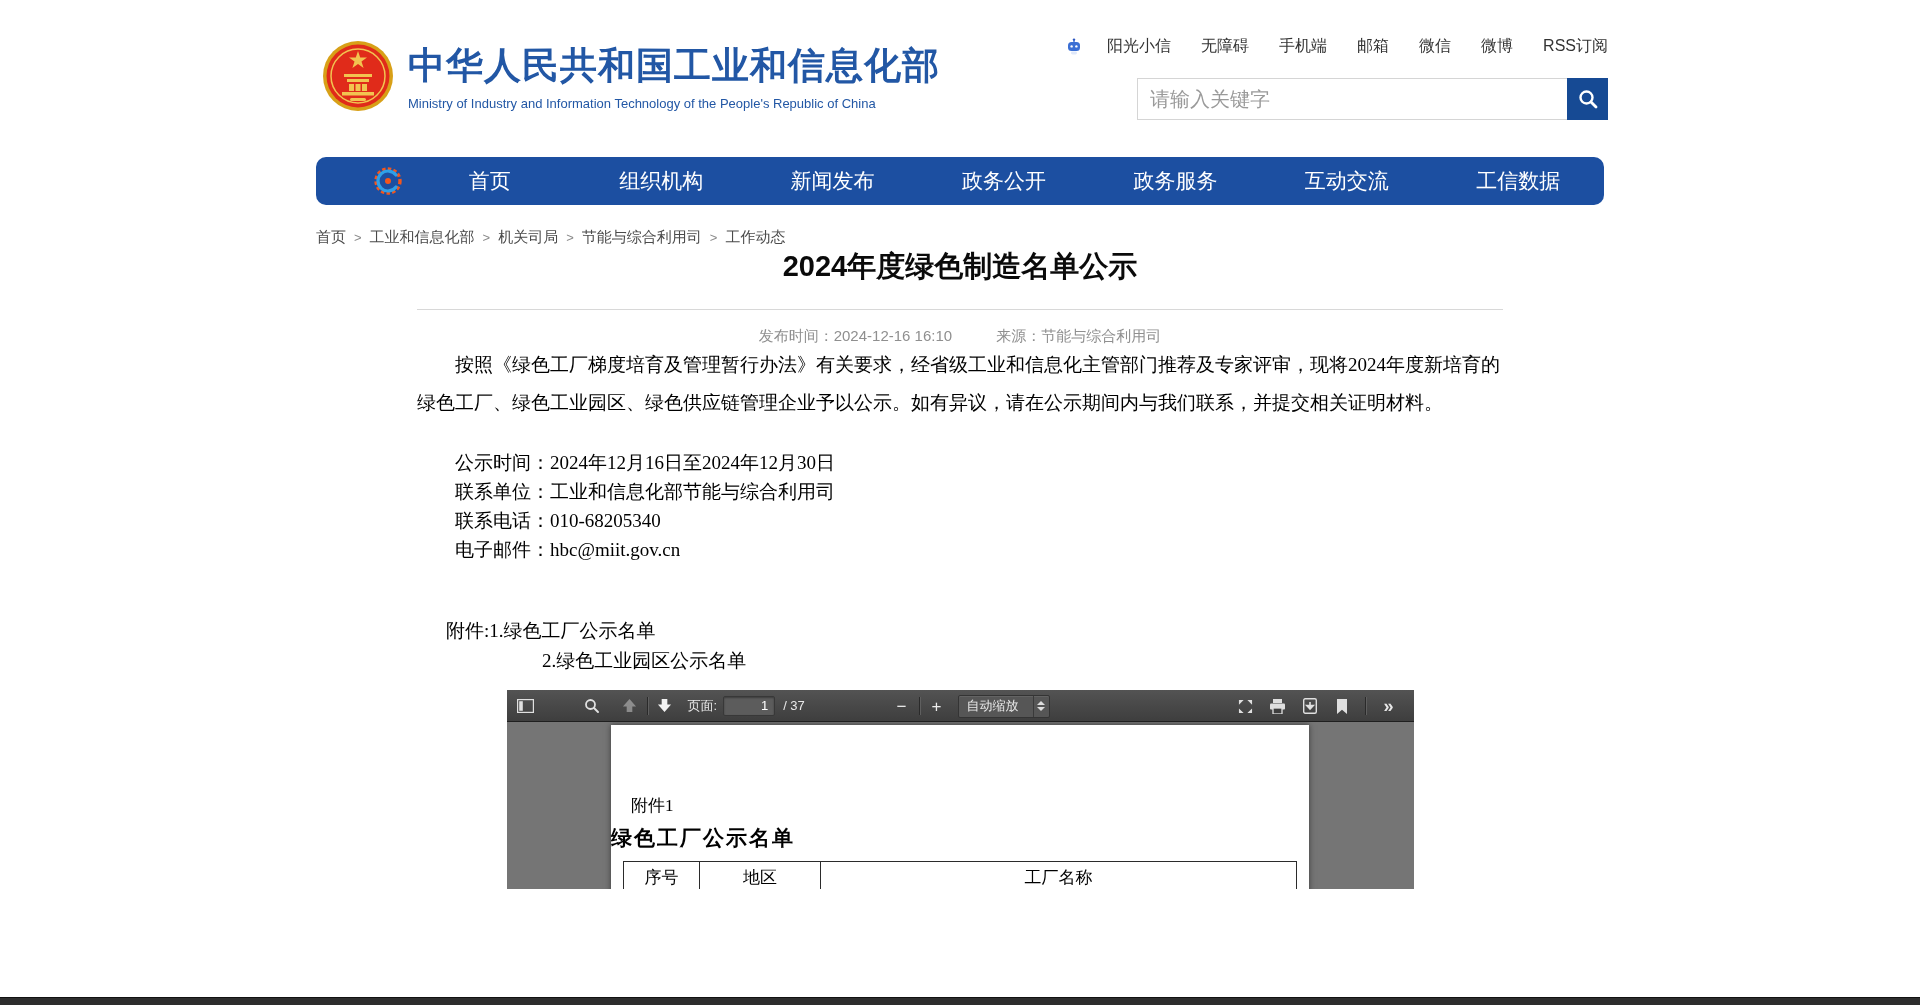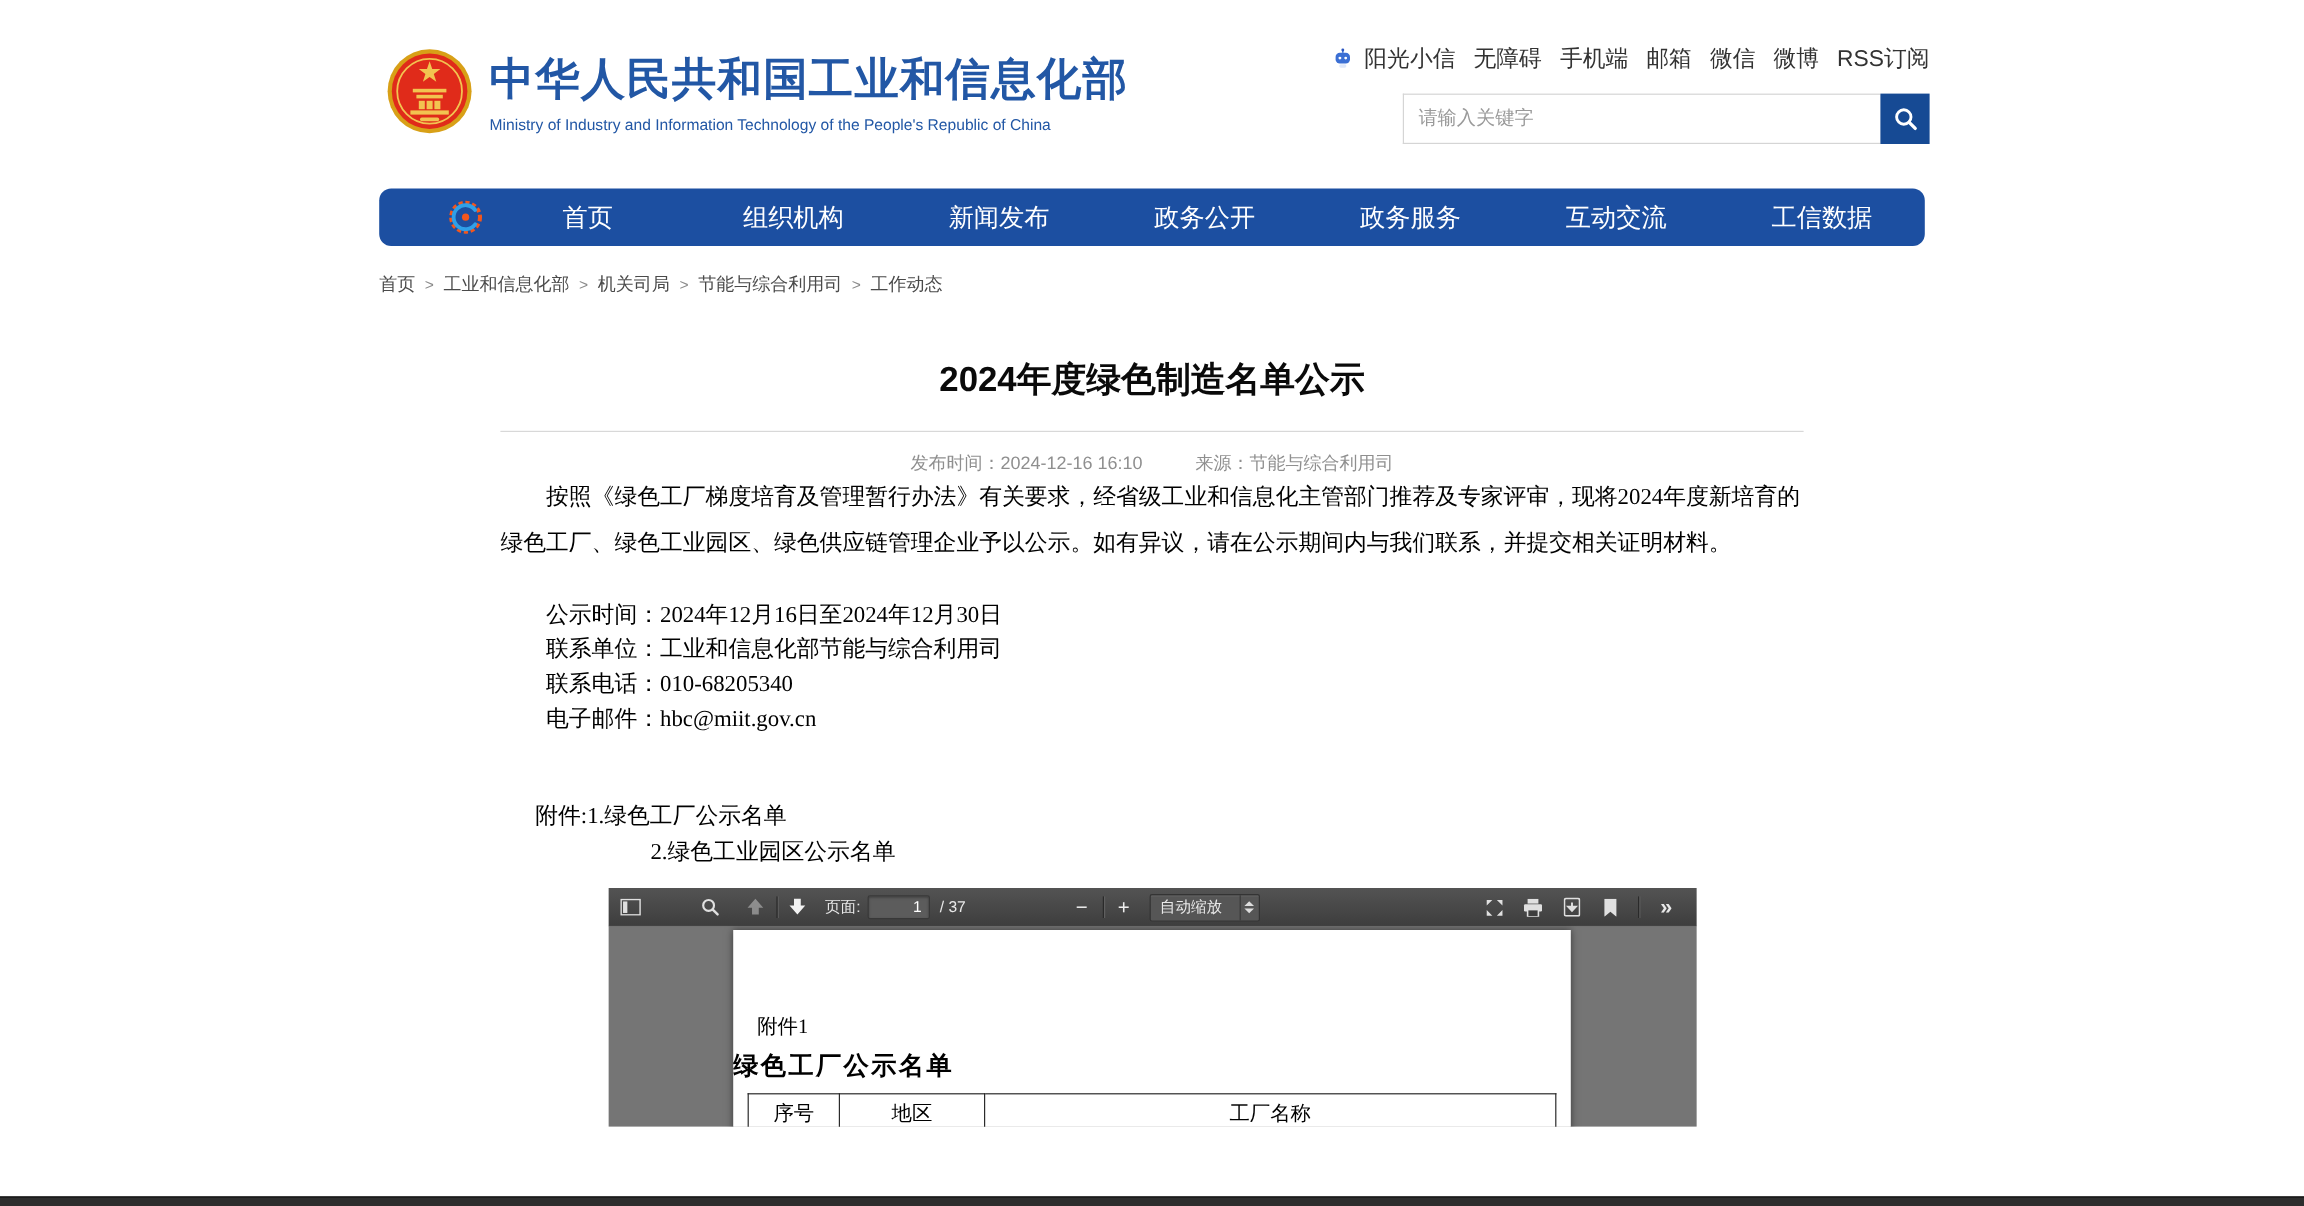--- a/index.html
+++ b/index.html
@@ -9,48 +9,48 @@
 
   
   .header { position:relative; height:157px; }
   .brand { position:absolute; left:322px; top:40px; display:flex; align-items:center; }
   .emblem { width:72px; height:72px; }
   .brand-text { margin-left:14px; }
   .brand-title { font-size:37px; font-weight:bold; color:#2257a5; letter-spacing:1px; }
   .brand-sub { font-size:13px; color:#2257a5; margin-top:5px; }
 
   .toplinks { position:absolute; right:312px; top:36px; display:flex; align-items:center;
-              gap:15px; font-size:19px; color:#333; }
+              gap:30px; font-size:16px; color:#333; }
   .toplinks a { color:#333; text-decoration:none; cursor:pointer; }
   .robot-ico { width:18px; height:18px; margin-right:-6px; }
 
   .searchbar { position:absolute; right:312px; top:78px; display:flex; }
-  .searchbar input { width:398px; height:42px; border:1px solid #d5d5d5; border-right:none;
-                     padding:0 12px; font-size:16px; color:#333; outline:none;
+  .searchbar input { width:430px; height:42px; border:1px solid #d5d5d5; border-right:none;
+                     padding:0 12px; font-size:20px; color:#333; outline:none;
                      font-family:"Liberation Sans", sans-serif; }
   .searchbar input::placeholder { color:#9a9a9a; }
   .search-btn { width:41px; height:42px; background:#164a94; border:none; cursor:pointer;
                 display:flex; align-items:center; justify-content:center; }
 
   
   .nav { width:1288px; height:48px; margin:0 auto; background:#1c4fa1; border-radius:10px;
          display:flex; align-items:center; }
   .nav-logo { width:32px; height:32px; margin-left:56px; }
   .nav-items { flex:1; display:flex; }
   .nav-item { flex:1; text-align:center; color:#ffffff; font-size:21px; cursor:pointer; }
 
   
   .breadcrumb { width:1288px; margin:0 auto; padding-top:23px; font-size:15px; color:#4a4a4a;
                 display:flex; gap:8px; align-items:center; }
   .breadcrumb .sep { color:#8a8a8a; font-size:13px; }
   .breadcrumb span[data-interactable="true"] { cursor:pointer; }
 
   
   .article { width:1086px; margin:0 auto; }
-  .article-title { text-align:center; margin-top:50px; font-size:29px; font-weight:bold; color:#0a0a0a; }
+  .article-title { text-align:center; font-size:29px; font-weight:bold; color:#0a0a0a; }
   .article-divider { margin-top:22px; border-top:1px solid #d8d8d8; }
   .article-meta { text-align:center; margin-top:17px; font-size:15px; color:#8f8f8f; }
   .article-meta span { margin:0 20px; }
   .article-body { font-family:"Liberation Serif", serif; font-size:19px; color:#000; }
   .article-body .para { line-height:38px; text-indent:38px; }
   .contact { margin-top:26px; }
   .contact div { line-height:29px; padding-left:38px; }
   .attachments { margin-top:52px; }
   .attachments div { line-height:30px; }
   .att-0 { padding-left:29px; }

